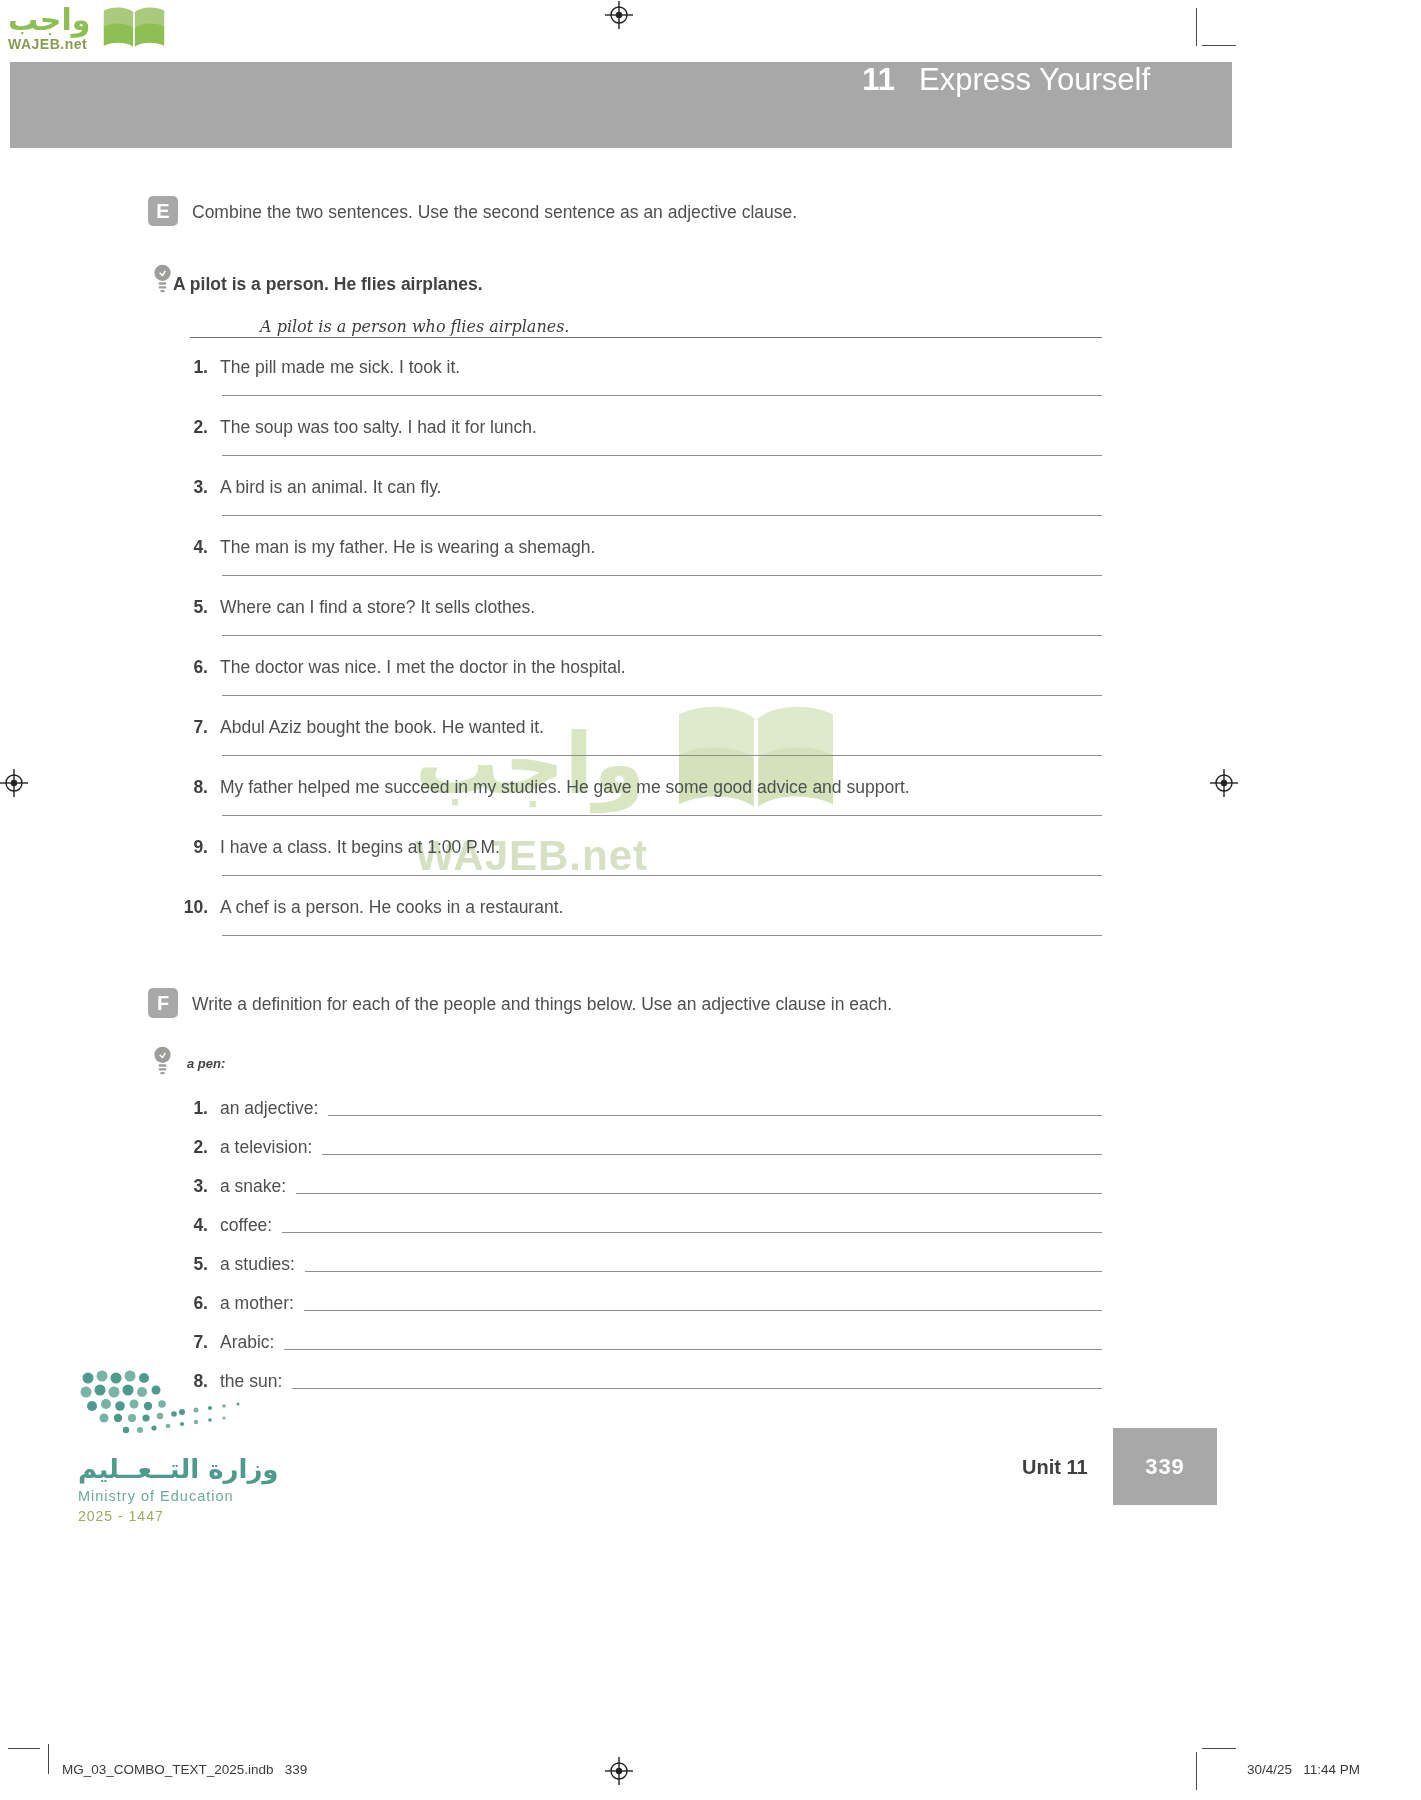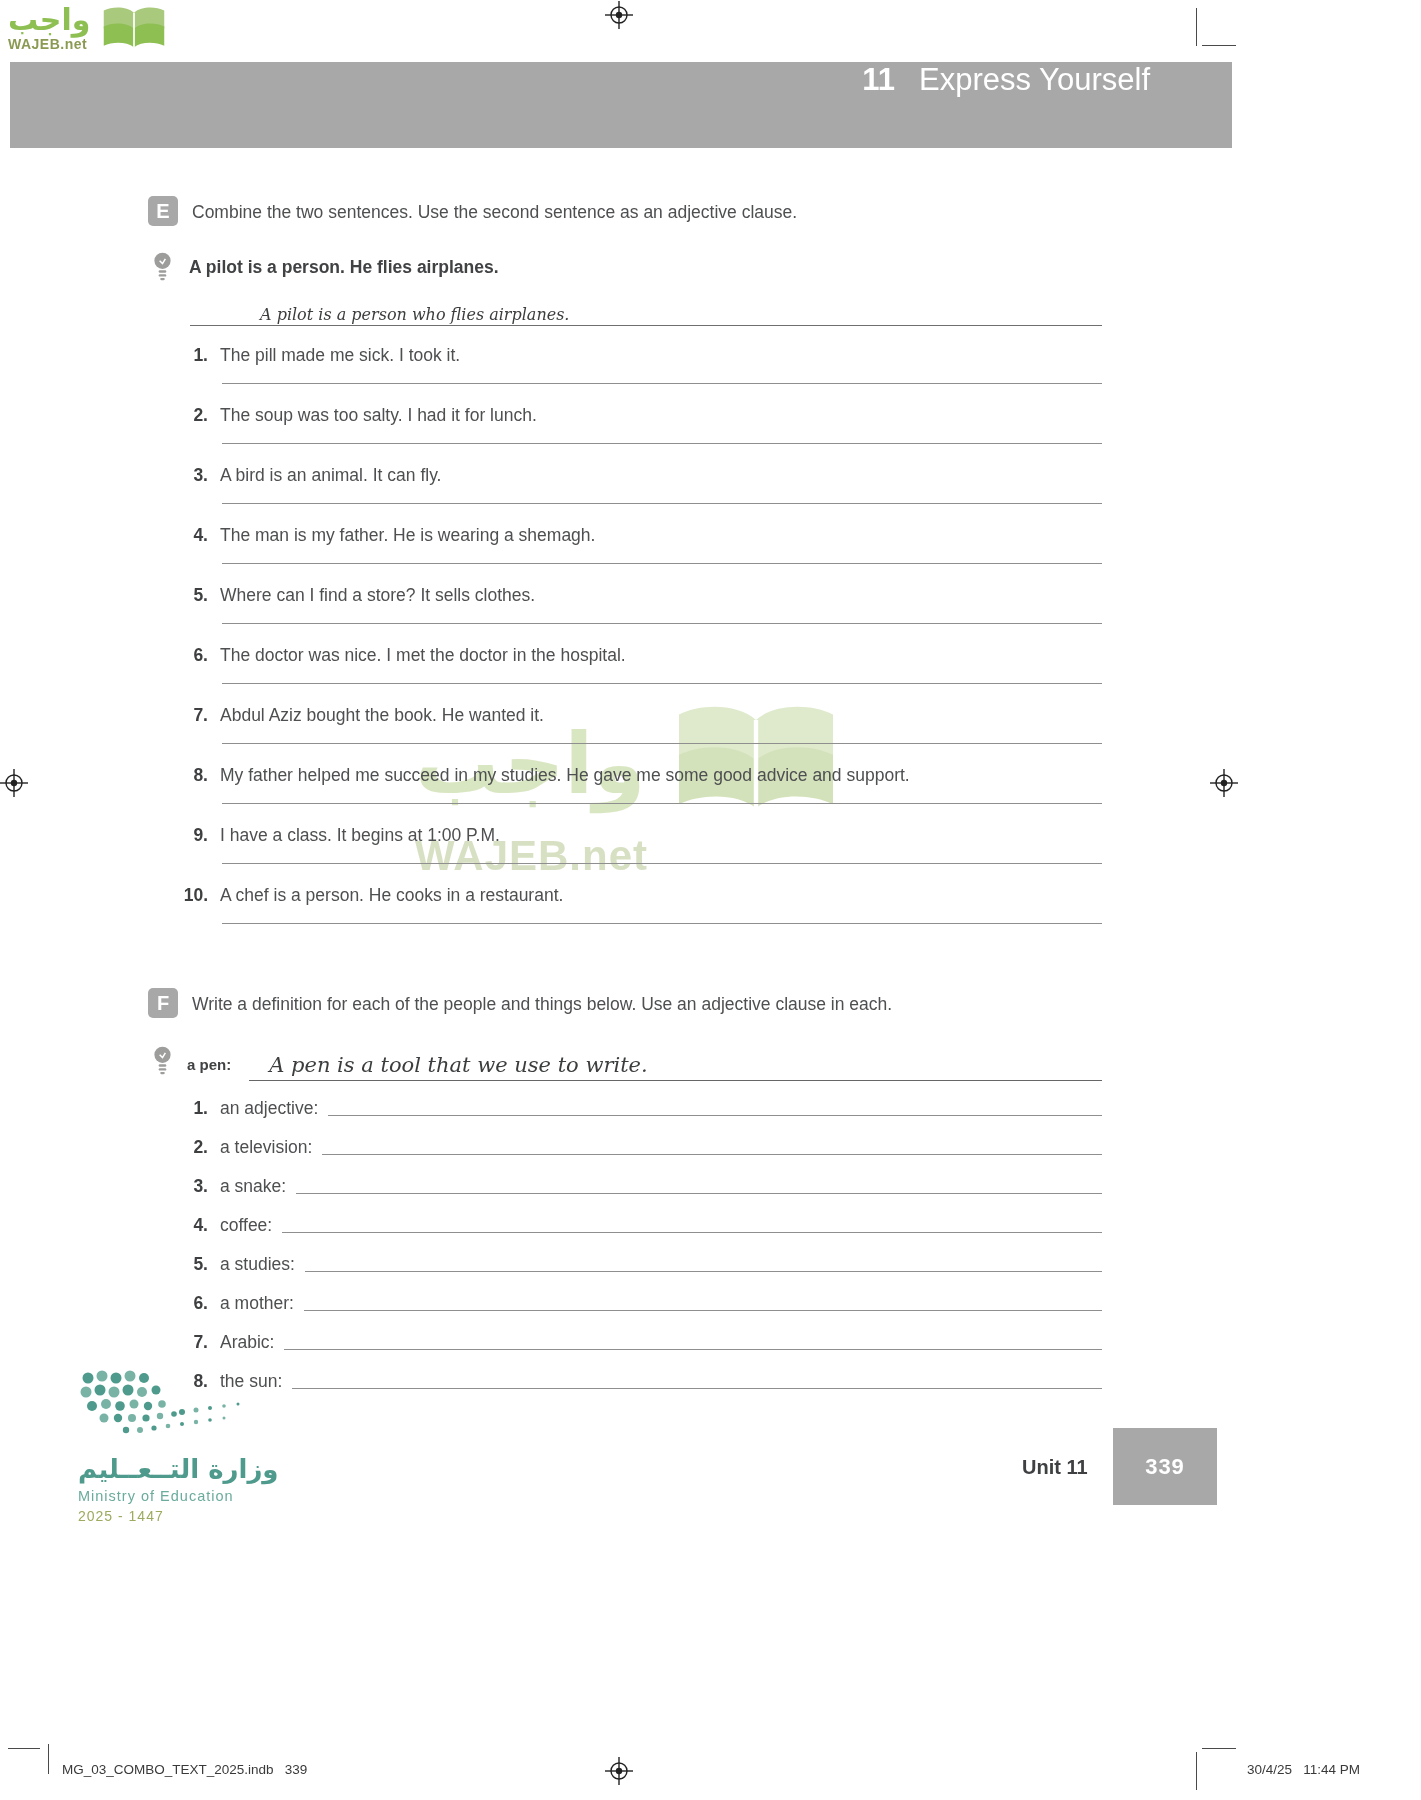--- a/index.html
+++ b/index.html
@@ -39,21 +39,21 @@
   .sec-f { top:988px; }
 
   .sec-head { display:flex; gap:14px; align-items:flex-start; }
   .letter-box {
     width:30px; height:30px; flex:none; background:#a9a8a8; border-radius:5px;
     color:#ffffff; font-weight:bold; font-size:20px;
     display:flex; align-items:center; justify-content:center;
   }
   .instructions { font-size:17.5px; color:#4e4f51; padding-top:5px; line-height:22px; }
 
-  .example-row { display:flex; gap:16px; margin-top:24px; margin-left:4px; align-items:flex-start; }
+  .example-row { display:flex; margin-top:36px; margin-left:4px; align-items:center; }
   .bulb { flex:none; width:21px; }
   .example-prompt { font-weight:bold; font-size:17.5px; color:#414244; padding-top:7px; }
 
   .hand { font-family:"DejaVu Serif", serif; font-style:italic; color:#3c3d3e; }
 
   .e-answer-line {
     margin-left:42px; margin-top:4px; height:34px;
     border-bottom:1.4px solid #6f6f6f;
     display:flex; align-items:flex-end;
   }
@@ -61,21 +61,21 @@
 
   .e-items { margin-top:18px; }
   .e-item-row { display:flex; line-height:22px; font-size:17.5px; }
   .num { display:inline-block; margin-left:30px; width:30px; text-align:right; font-weight:bold; color:#3e3f41; flex:none; }
   .e-text { margin-left:12px; }
   .answer-line { margin-left:74px; margin-top:17px; border-bottom:1px solid #8f8f8f; height:0; }
   .e-item { margin-bottom:20px; }
 
   
   .f-example { display:flex; gap:14px; margin-top:26px; margin-left:4px; }
-  .f-ex-label { font-weight:bold; font-size:15px; color:#414244; padding-top:12px; white-space:nowrap; }
+  .f-ex-label { font-weight:bold; font-size:13px; color:#414244; padding-top:12px; white-space:nowrap;font-style:italic; }
   .f-ex-line { flex:1; border-bottom:1.4px solid #666; display:flex; align-items:flex-end; margin-left:4px; }
   .f-hand { font-size:21px; padding-left:20px; line-height:30px; }
 
   .f-items { margin-top:16px; }
   .f-item { display:flex; margin-bottom:17px; font-size:17.5px; line-height:22px; }
   .f-label { margin-left:12px; white-space:nowrap; }
   .fill-line { flex:1; margin-left:10px; border-bottom:1px solid #8f8f8f; height:18px; }
 
   
   .unit-label { position:absolute; left:1022px; top:1456px; font-size:20px; font-weight:bold; color:#3f4042; z-index:2; }
@@ -274,23 +274,20 @@
       <div class="bulb">
         <svg viewBox="0 0 22 34" width="21" height="33">
           <circle cx="11" cy="11" r="8.5" fill="#9d9d9c"></circle>
           <path d="M8 11 l3 3 l3 -5" stroke="#ffffff" stroke-width="1.6" fill="none"></path>
           <rect x="7" y="21" width="8" height="2.6" rx="1.3" fill="#9d9d9c"></rect>
           <rect x="7" y="25" width="8" height="2.6" rx="1.3" fill="#9d9d9c"></rect>
           <rect x="8.6" y="29" width="4.8" height="2.4" rx="1.2" fill="#9d9d9c"></rect>
         </svg>
       </div>
       <span class="f-ex-label">a pen:</span>
-      <div class="f-ex-line">
-        <span class="hand f-hand">A pen is a tool that we use to write.</span>
-      </div>
     </div>
 
     <div class="f-items">
       <div class="f-item">
         <span class="num">1.</span>
           <span class="f-label">an adjective:</span>
           <div class="fill-line"></div>
       </div>
       <div class="f-item">
         <span class="num">2.</span>

